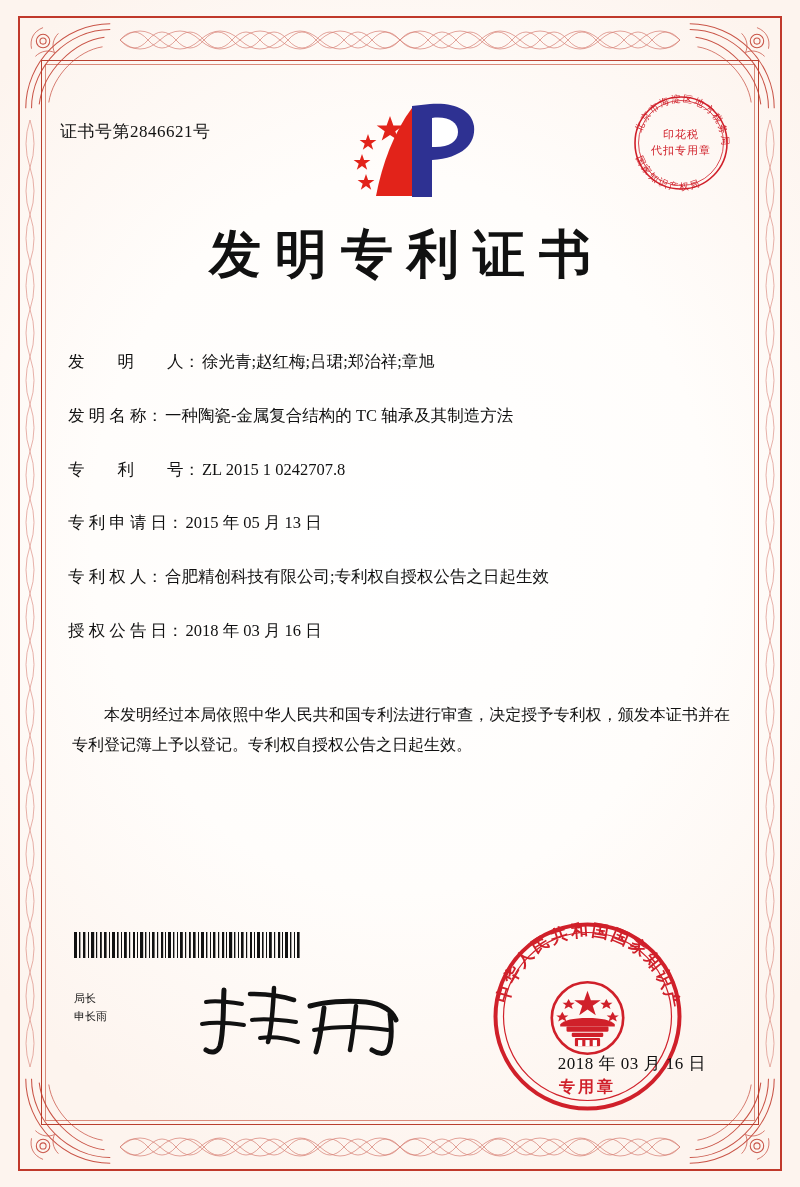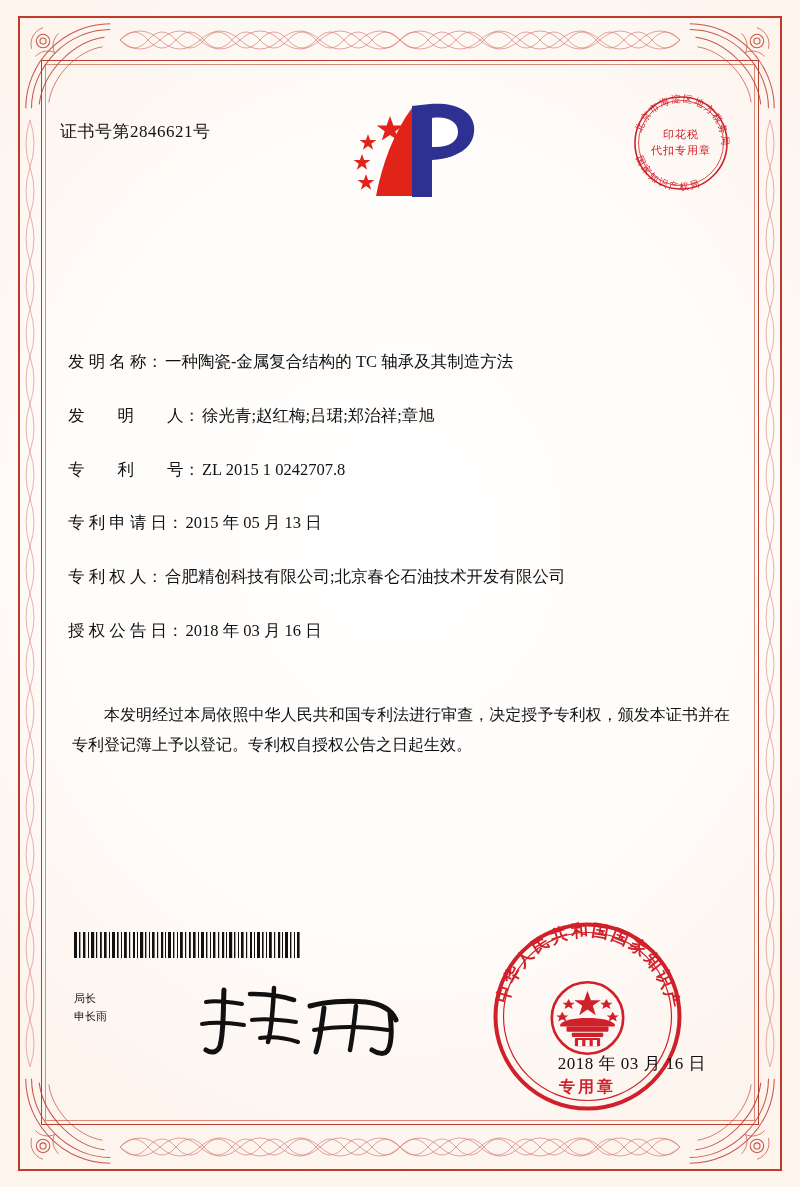--- a/index.html
+++ b/index.html
@@ -356,41 +356,42 @@
         </text>
         <path id="taxArcBot" d="M 14,61 A 47,47 0 0 0 108,61" fill="none"></path>
         <text font-size="9.5" fill="#d0202a" font-family="'DejaVu Serif',serif" letter-spacing="2">
           <textPath href="#taxArcBot" startOffset="10%">国家知识产权局</textPath>
         </text>
         <text x="61" y="56" text-anchor="middle" font-size="11" fill="#d0202a" font-family="'DejaVu Serif',serif" letter-spacing="1">印花税</text>
         <text x="61" y="72" text-anchor="middle" font-size="11" fill="#d0202a" font-family="'DejaVu Serif',serif" letter-spacing="1">代扣专用章</text>
       </svg>
     </div>
 
+    <div class="doc-title">发明专利证书</div>
 
     <div class="fields">
+      <div class="field-row">
+        <span class="field-label">发　　明　　人：</span>
+        <span class="field-value">徐光青;赵红梅;吕珺;郑治祥;章旭</span>
+      </div>
       <div class="field-row">
         <span class="field-label">发 明 名 称：</span>
         <span class="field-value">一种陶瓷-金属复合结构的 TC 轴承及其制造方法</span>
-      </div>
-      <div class="field-row">
-        <span class="field-label">发　　明　　人：</span>
-        <span class="field-value">徐光青;赵红梅;吕珺;郑治祥;章旭</span>
       </div>
       <div class="field-row">
         <span class="field-label">专　　利　　号：</span>
         <span class="field-value latin">ZL 2015 1 0242707.8</span>
       </div>
       <div class="field-row">
         <span class="field-label">专 利 申 请 日：</span>
         <span class="field-value">2015 年 05 月 13 日</span>
       </div>
       <div class="field-row">
         <span class="field-label">专 利 权 人：</span>
-        <span class="field-value">合肥精创科技有限公司;北京春仑石油技术开发有限公司</span>
+        <span class="field-value">合肥精创科技有限公司;专利权自授权公告之日起生效</span>
       </div>
       <div class="field-row">
         <span class="field-label">授 权 公 告 日：</span>
         <span class="field-value">2018 年 03 月 16 日</span>
       </div>
     </div>
 
     <div class="paragraphs">
       <p>本发明经过本局依照中华人民共和国专利法进行审查，决定授予专利权，颁发本证书并在专利登记簿上予以登记。专利权自授权公告之日起生效。</p>
     </div>

